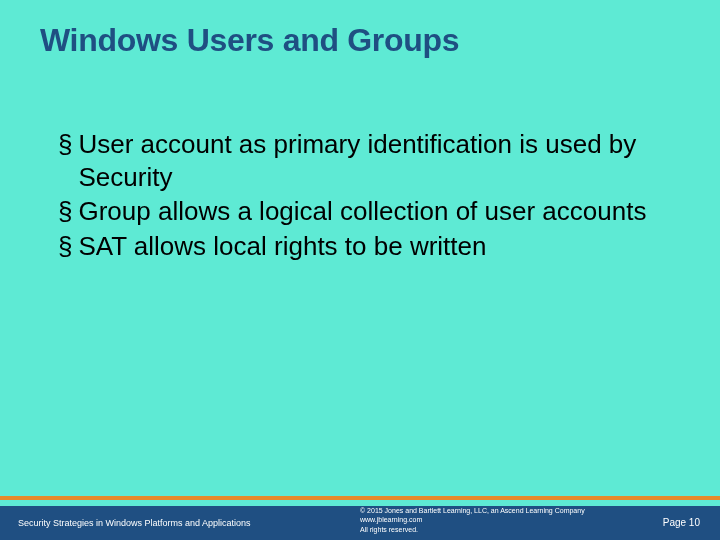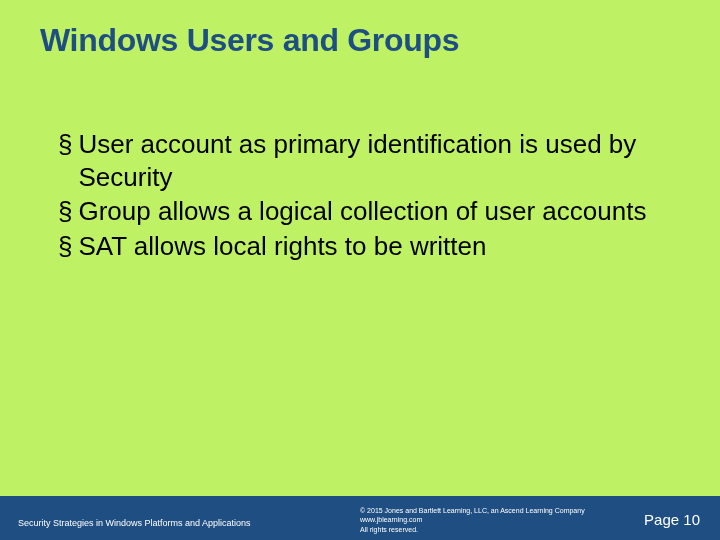--- a/index.html
+++ b/index.html
@@ -1,18 +1,18 @@
 <!DOCTYPE html>
 <html><head>
 <meta charset="utf-8">
 <style>
   * { margin: 0; padding: 0; box-sizing: border-box; }
   html, body { width: 720px; height: 540px; font-family: Arial, Helvetica, sans-serif; background: #fff; overflow: hidden; }
   .slide {
-    width: 720px; height: 540px; position: relative; background: #bef264;
+    width: 720px; height: 540px; position: relative; background: #5eead4;
   }
   .title {
     position: absolute;
     left: 40px; top: 22px;
     font-size: 32px;
     font-weight: 700;
     color: #1f4f82;
     letter-spacing: -0.3px;
   }
   .content {
@@ -46,21 +46,21 @@
   }
   .footer-orange {
     position: absolute;
     left: 0; right: 0; bottom: 40px;
     height: 4px;
     background: #e58a2a;
   }
   .footer-blue {
     position: absolute;
     left: 0; right: 0; bottom: 0;
-    height: 44px;
+    height: 34px;
     background: #1f4f82;
     color: #fff;
     display: flex;
     align-items: center;
   }
   .footer-left {
     position: absolute;
     left: 18px; bottom: 12px;
     font-size: 9px;
     color: #fff;
@@ -68,21 +68,21 @@
   .footer-center {
     position: absolute;
     left: 360px; bottom: 6px;
     font-size: 7px;
     line-height: 1.35;
     color: #fff;
   }
   .footer-right {
     position: absolute;
     right: 20px; bottom: 12px;
-    font-size: 15px;
+    font-size: 10px;
     color: #fff;
   }
 </style>
 </head>
 <body>
 
 <div class="slide">
 
   <h1 class="title">Windows Users and Groups</h1>
 

